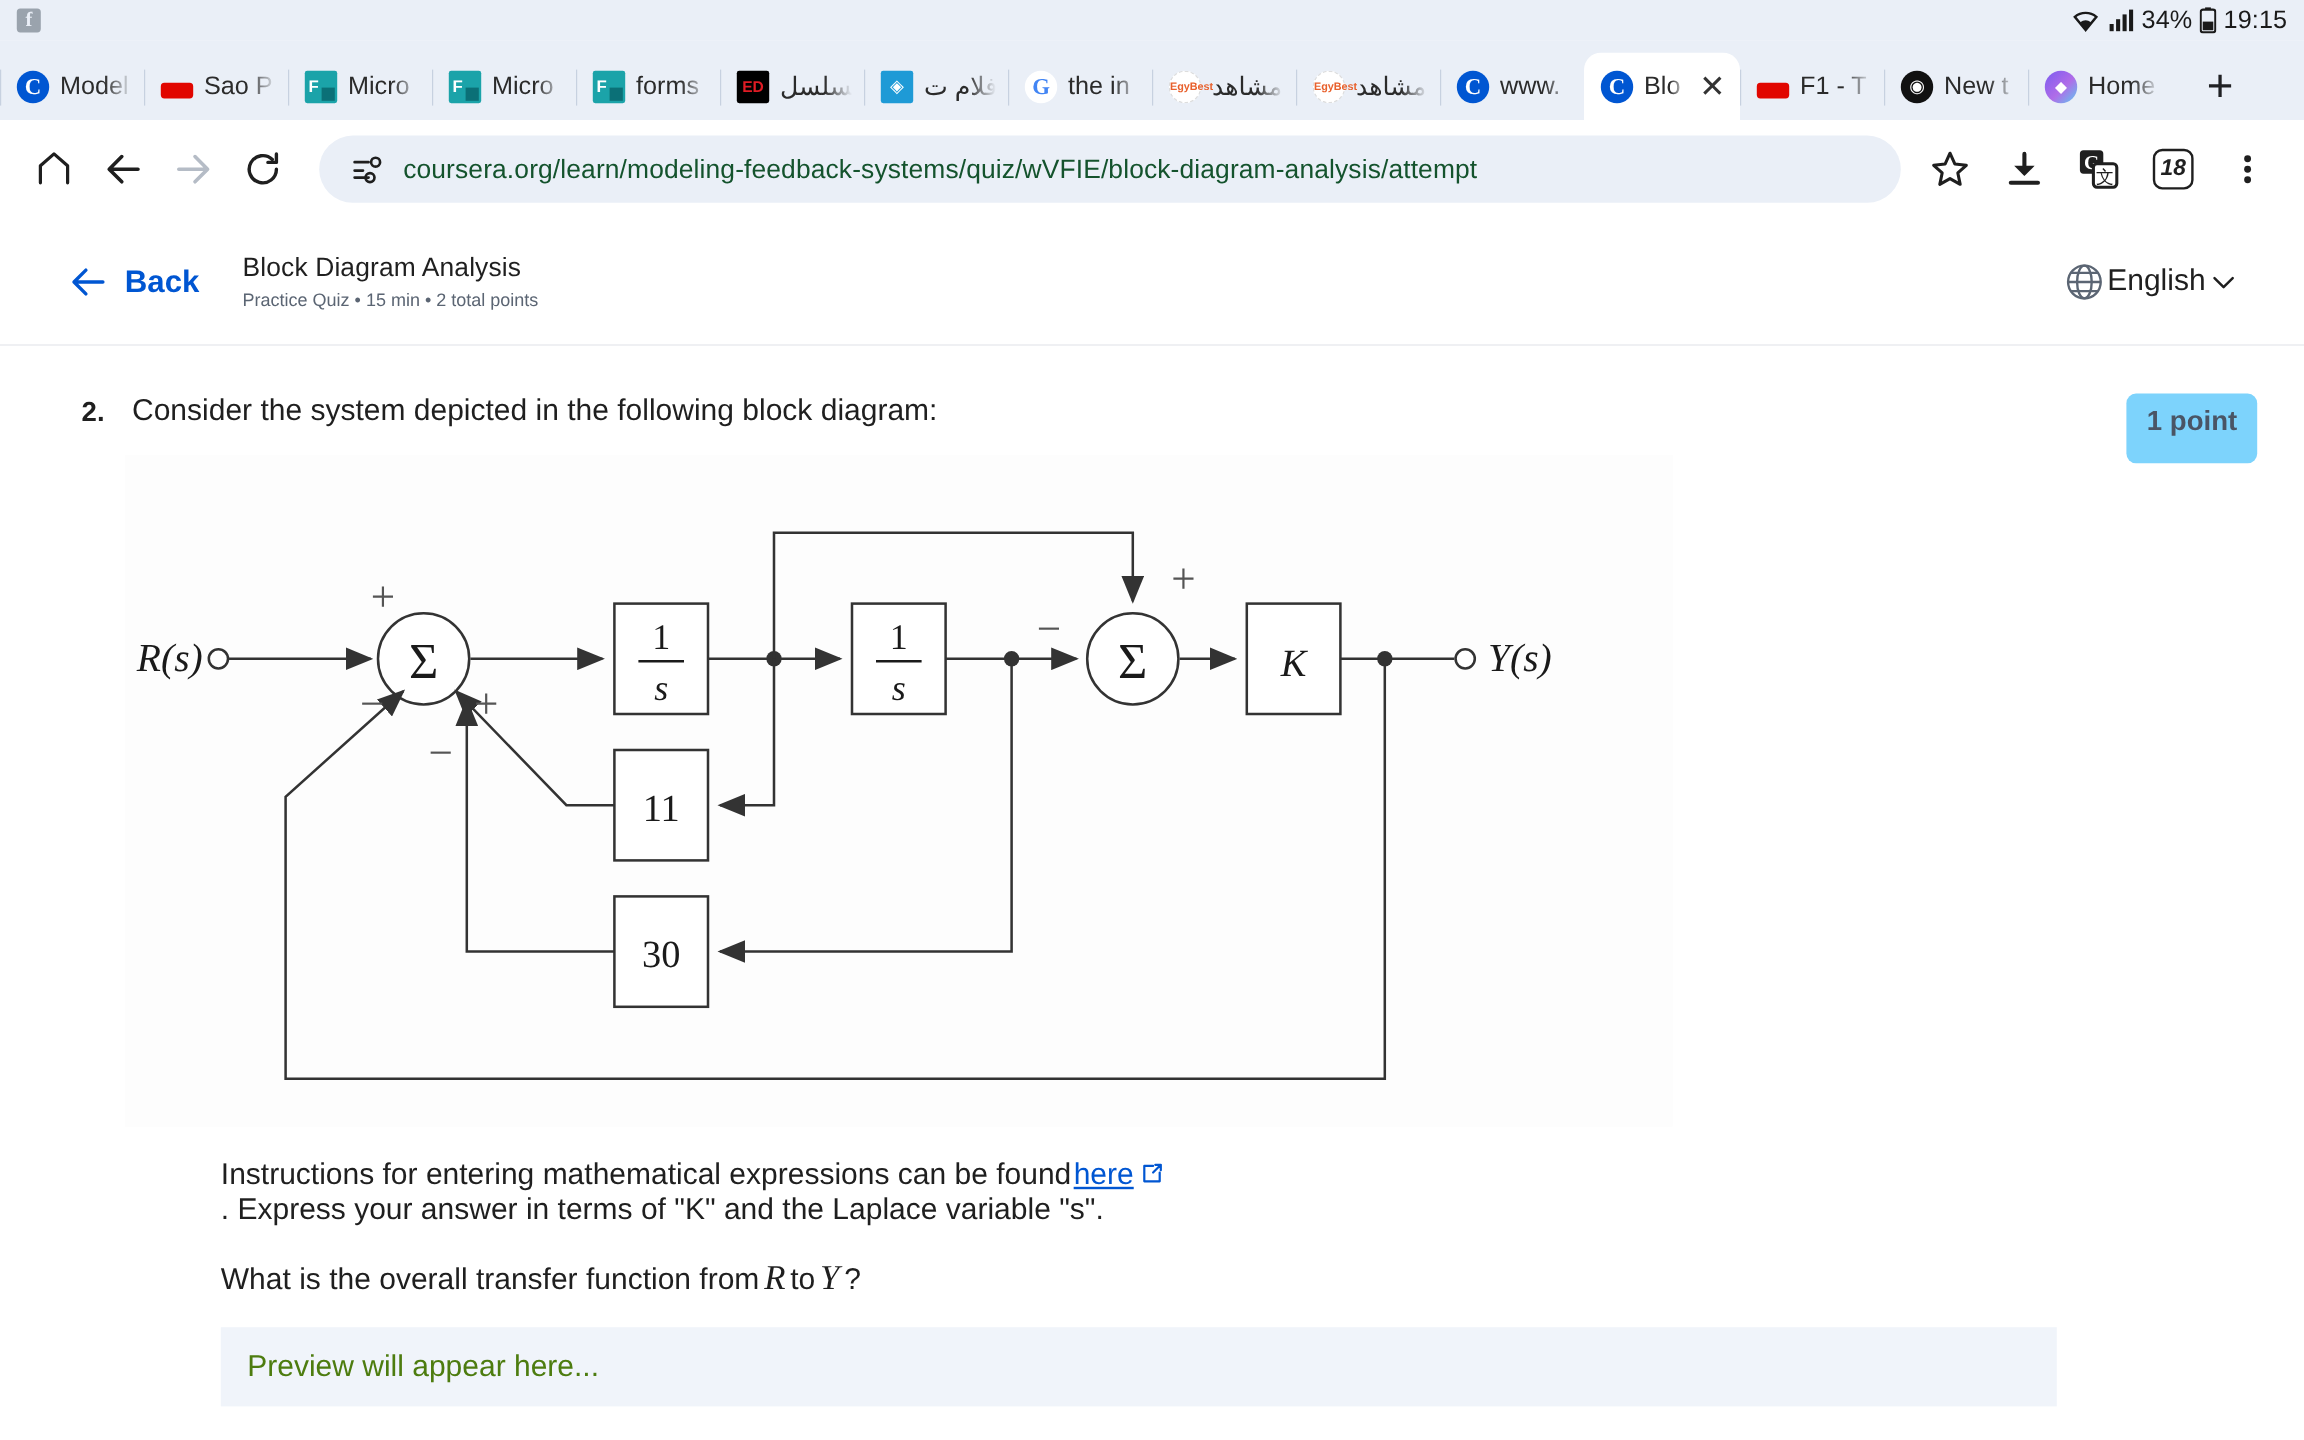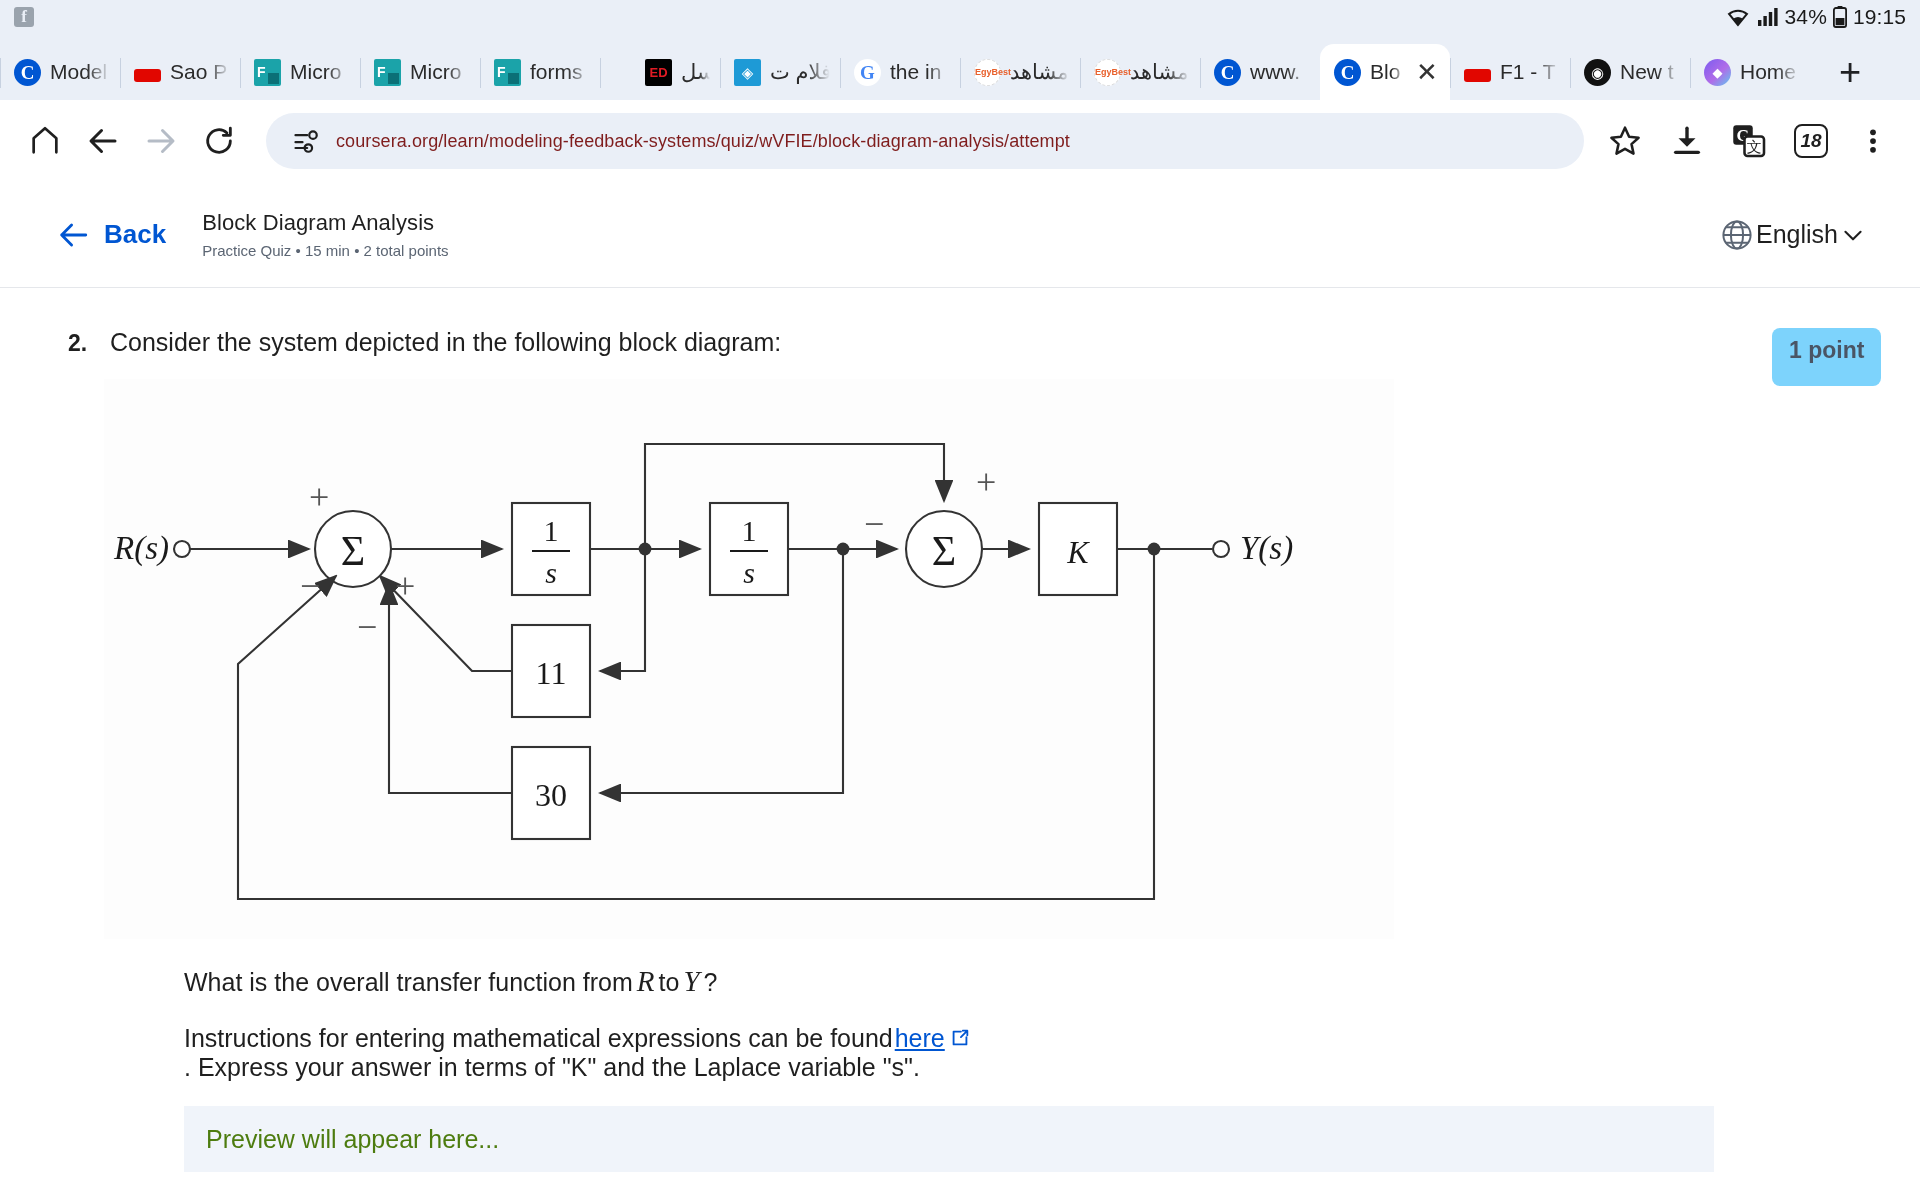--- a/index.html
+++ b/index.html
@@ -86,21 +86,21 @@
   }
   .fav-ms::after{
     content:""; position:absolute; right:2px; bottom:2px; width:11px; height:11px;
     background:#0b7077;
   }
   .fav-ms span {
     color:#fff; font-size:14px; font-weight:bold; line-height:27px; padding-left:3px;
     display:block;
   }
   .fav-ed { background:#000; border-radius:2px; color:#e01b24; font-size:13px;
-            font-weight:bold; text-align:center; line-height:27px;margin-left:31px; }
+            font-weight:bold; text-align:center; line-height:27px; }
   .fav-jz { background:#1e9ad6; border-radius:2px; color:#fff; font-size:15px;
             text-align:center; line-height:27px; }
   .fav-g { border-radius:50%; background:#fff; font-size:19px; font-weight:bold;
            text-align:center; line-height:27px; color:#4285f4;
            font-family:"Liberation Serif", serif; }
   .fav-bet { border-radius:50%; background:#fff; border:1px dashed #ddd;
              color:#e8602c; font-size:9px; font-weight:bold; text-align:center;
              line-height:25px; }
   .fav-brave { border-radius:50%; background:#111; color:#fff; font-size:15px;
                text-align:center; line-height:27px; }
@@ -119,21 +119,21 @@
     display: flex; align-items: center; justify-content: center;
   }
   .nav-btn svg { display: block; }
   .urlbar {
     flex: 1 1 auto; height: 56px; margin: 0 10px 0 18px;
     background: #eaeff7; border-radius: 28px;
     display: flex; align-items: center; gap: 16px;
     padding: 0 22px 0 26px;
   }
   .url-text {
-    font-size: 18px; color: #7f1d1d; letter-spacing: .1px;
+    font-size: 22px; color: #14532d; letter-spacing: .1px;
     white-space: nowrap; overflow: hidden;
   }
   .omni-right { display: flex; align-items: center; flex: 0 0 auto; }
   .omni-icon {
     width: 62px; height: 58px;
     display: flex; align-items: center; justify-content: center;
   }
   .tabcount {
     width: 34px; height: 34px; border: 2.6px solid #1f1f1f; border-radius: 8px;
     font-size: 19px; font-weight: bold; color: #1f1f1f;
@@ -465,38 +465,38 @@
             <text x="196" y="219" font-size="36" fill="#555">−</text>
             <text x="291" y="219" font-size="36" fill="#555">+</text>
             <text x="253" y="260" font-size="36" fill="#555">−</text>
             <text x="872" y="115" font-size="36" fill="#555">+</text>
             <text x="760" y="157" font-size="36" fill="#555">−</text>
           </g>
         </svg>
       </div>
 
       <div class="qfoot">
-        <div class="row">
-          <span>What is the overall transfer function from</span>
-          <span class="mathvar">R</span>
-          <span>to</span>
-          <span class="mathvar">Y</span>
-          <span>?</span>
-        </div>
         <div class="row">
           <span>Instructions for entering mathematical expressions can be found</span>
           <a class="here" href="#">here</a>
           <span style="padding:0 6px 0 2px;">
             <svg width="22" height="22" viewBox="0 0 24 24" style="vertical-align:-2px;">
               <path d="M5 5 H13 M5 5 V19 H19 V11" fill="none" stroke="#0056d2" stroke-width="2" stroke-linecap="round" stroke-linejoin="round"></path>
               <path d="M13 11 L20 4 M15 4 H20 V9" fill="none" stroke="#0056d2" stroke-width="2" stroke-linecap="round" stroke-linejoin="round"></path>
             </svg>
           </span>
           <span>.  Express your answer in terms of "K" and the Laplace variable "s".</span>
         </div>
+        <div class="row">
+          <span>What is the overall transfer function from</span>
+          <span class="mathvar">R</span>
+          <span>to</span>
+          <span class="mathvar">Y</span>
+          <span>?</span>
+        </div>
         <div class="preview">
           <span>Preview will appear here...</span>
         </div>
       </div>
     </div>
 
     <div class="points">1 point</div>
   </div>
 </div>
 

